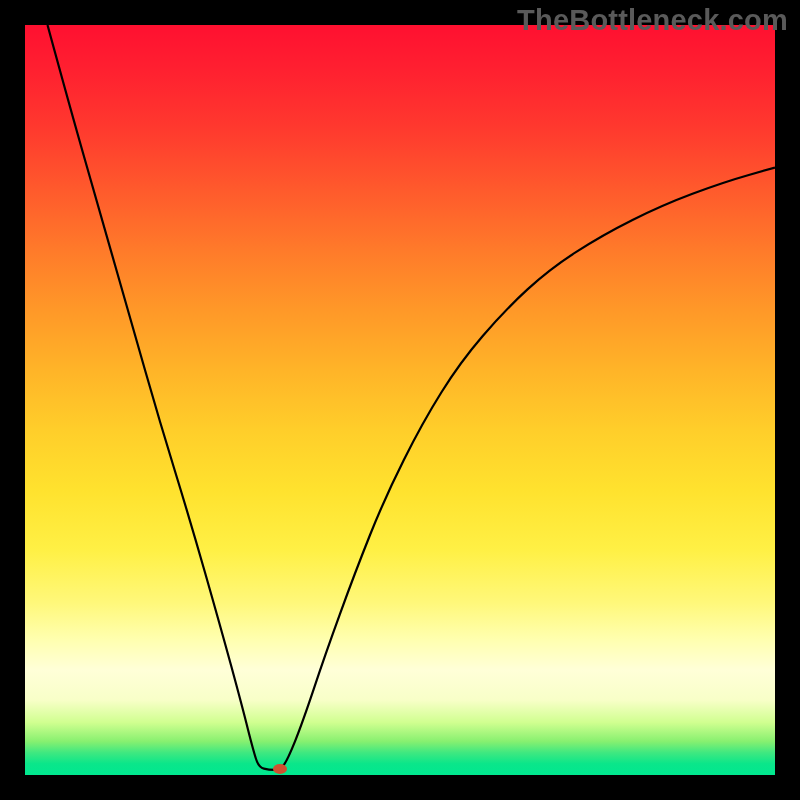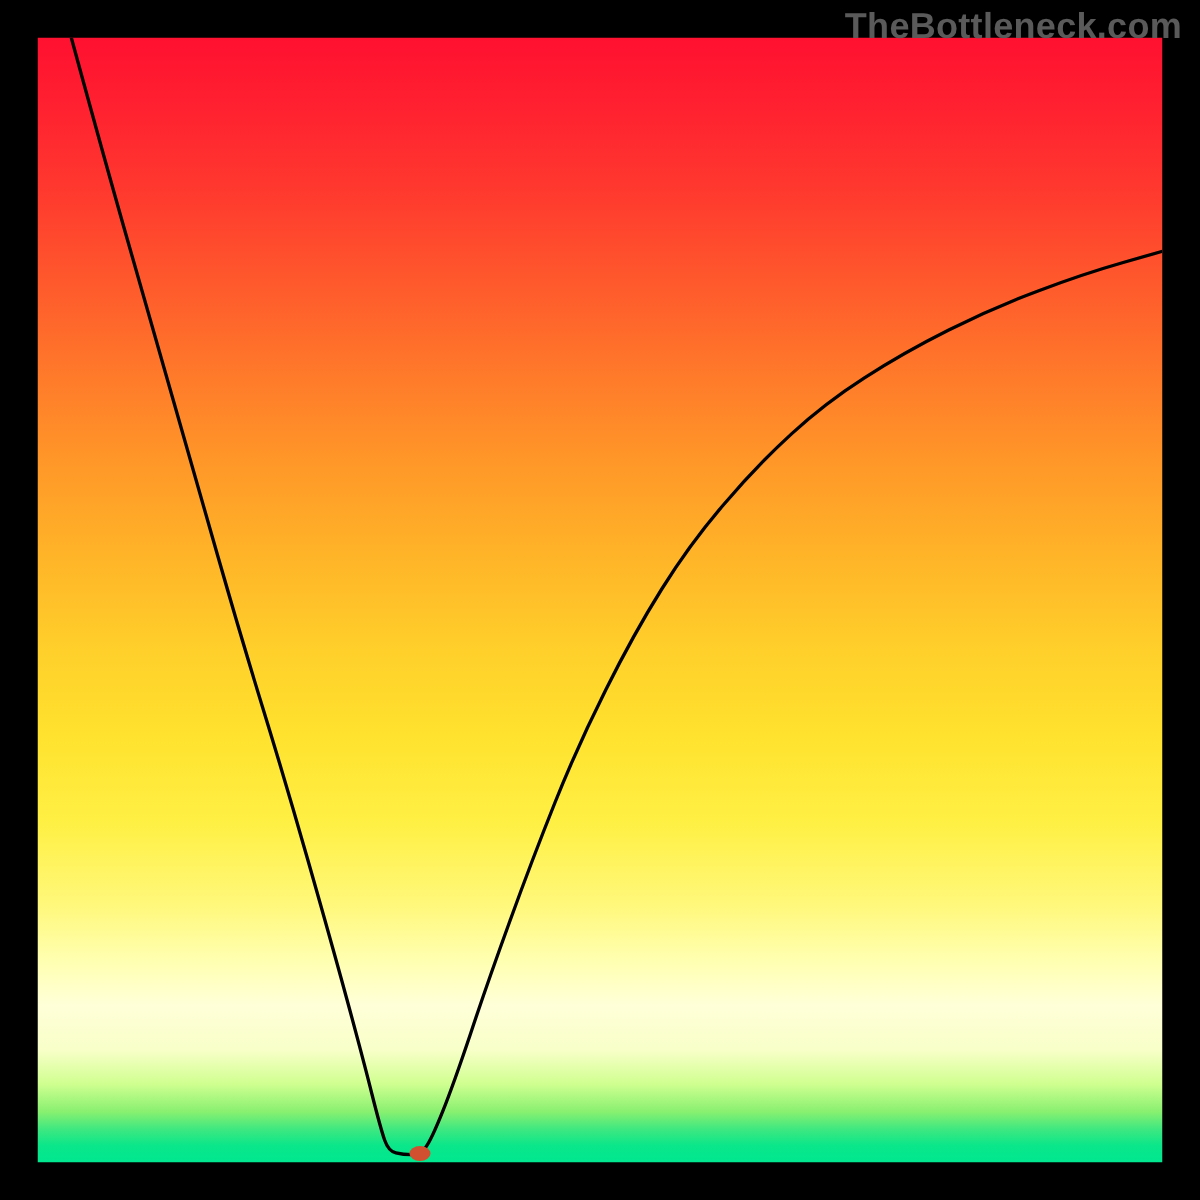--- a/index.html
+++ b/index.html
@@ -59,21 +59,21 @@
   }
   .dot {
     fill: #d05030;
     stroke: none;
   }
   .watermark {
     position: absolute;
     top: 4px;
     right: 12px;
     font-family: Arial, Helvetica, sans-serif;
-    font-size: 24px;
+    font-size: 29px;
     font-weight: 600;
     color: #5a5a5a;
     letter-spacing: 0.2px;
     user-select: none;
   }
 </style>
 </head>
 <body>
 
 <div class="frame">

